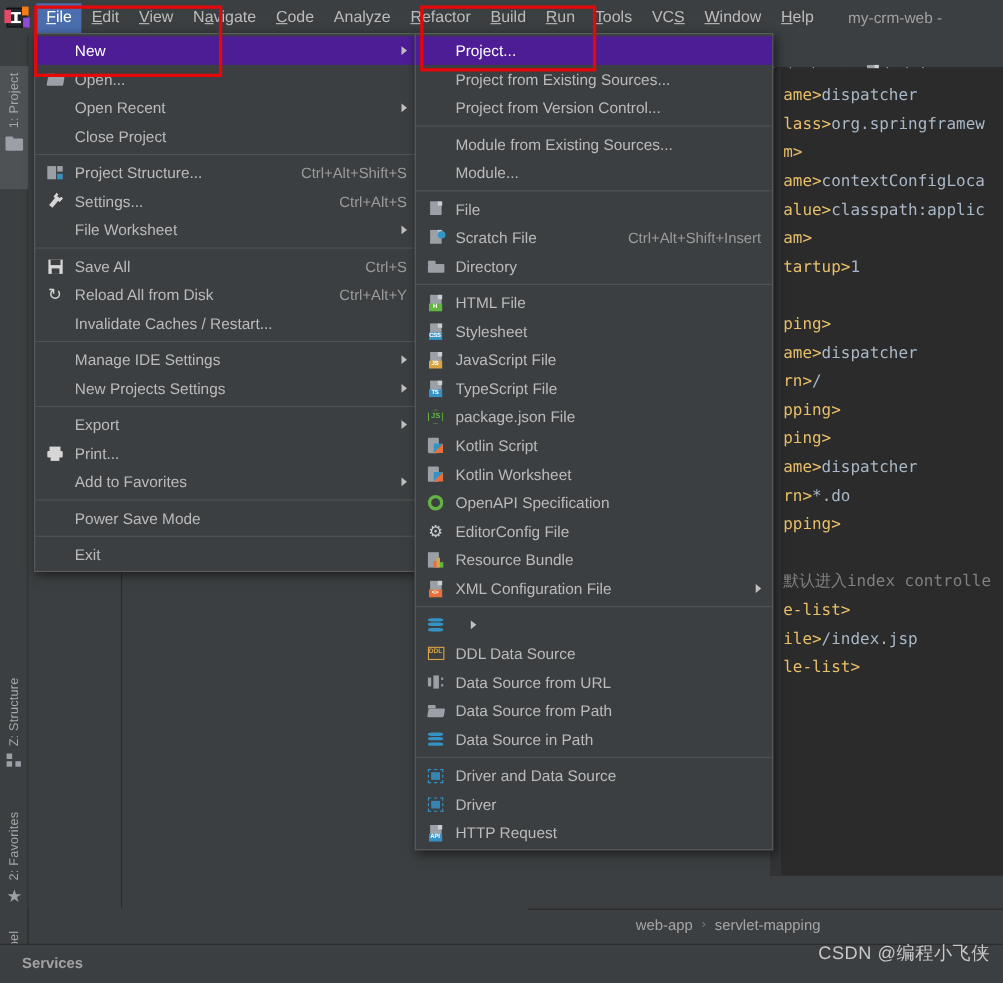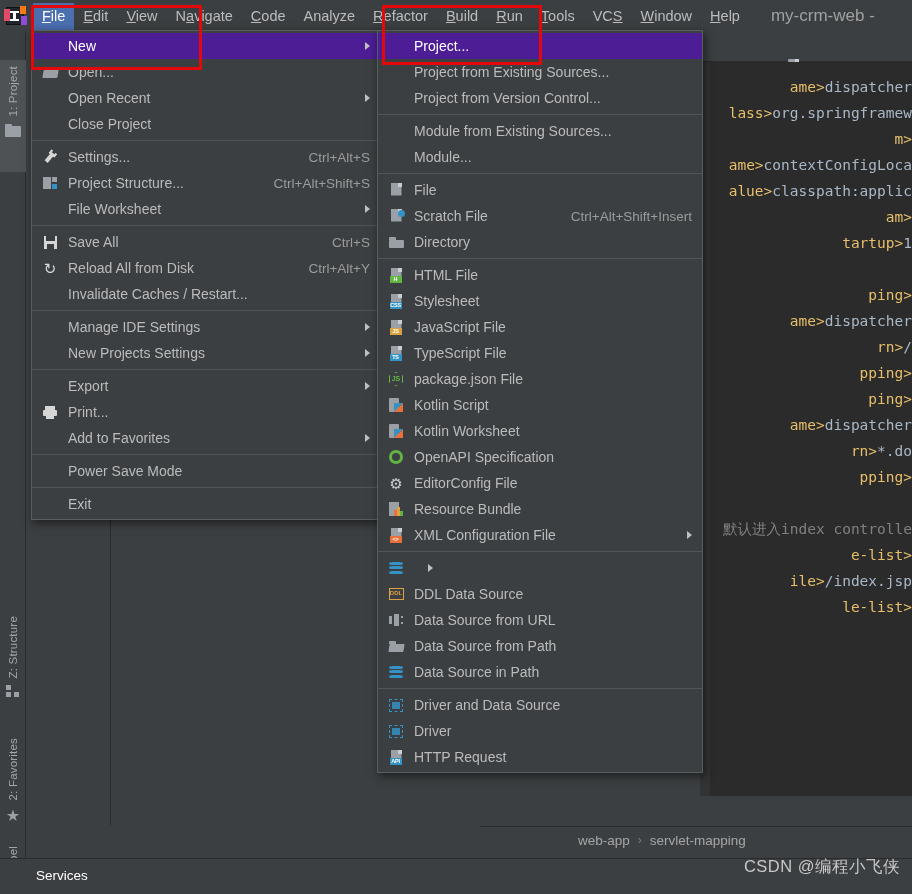--- a/index.html
+++ b/index.html
@@ -27,21 +27,21 @@
     position: relative; flex: none;
   }
   .ij-logo .sq { position: absolute; }
   .menu-item {
     font-size: 14.5px; color: #bcbcbc; padding: 5px 9px 6px 9px;
     white-space: nowrap; line-height: 16px;
   }
   .menu-item.active { background: #4b6eaf; color: #ffffff; }
   .menu-item u { text-decoration: underline; }
   .win-title {
-    font-size: 17px; color: #a0a0a0; margin-left: 22px; white-space: nowrap;
+    font-size: 14px; color: #a0a0a0; margin-left: 22px; white-space: nowrap;
   }
 
   
   .left-strip {
     position: absolute; left: 0; top: 32px; width: 26px; height: 833px;
     background: #3c3f41; border-right: 1px solid #2b2b2b;
   }
   .strip-btn {
     position: absolute; left: 0; width: 26px;
     display: flex; flex-direction: column; align-items: center;
@@ -102,39 +102,39 @@
   }
   .gutter {
     position: absolute; left: 0; top: 0; width: 10px; height: 734px;
     background: #313335;
   }
   .code-lines {
     position: absolute; left: 12px; top: 12px; right: 0;
     font-family: "DejaVu Sans Mono", monospace;
     font-size: 14.5px; line-height: 26px; white-space: pre;
   }
-  .cl { height: 26px; color: #a9b7c6; text-align: right; }
+  .cl { height: 26px; color: #a9b7c6; }
   .t-tag   { color: #e8bf6a; }
   .t-val   { color: #a9b7c6; }
   .t-cmt   { color: #808080; }
 
   
   .breadcrumb {
     position: absolute; left: 480px; top: 826px; width: 432px; height: 27px;
     background: #3c3f41; display: flex; align-items: center;
     font-size: 13.5px; color: #a6a6a6; padding-left: 98px;
     border-top: 1px solid #2b2b2b;
   }
   .breadcrumb .sep { margin: 0 8px; color: #7a7a7a; font-size: 12px; }
   .statusbar {
     position: absolute; left: 0; top: 858px; width: 912px; height: 36px;
     background: #3c3f41; border-top: 1px solid #2b2b2b;
   }
   .services-lbl {
-    position: absolute; left: 36px; top: 9px; font-size: 13.5px; color: #ffffff;
+    position: absolute; left: 20px; top: 9px; font-size: 13.5px; color: #a3a3a3; font-weight: bold;
   }
   .watermark {
     position: absolute; right: 12px; top: 856px;
     font-size: 16.5px; color: #c8c8c8; letter-spacing: 0.5px;
   }
 
   
   .popup {
     position: absolute; background: #3c3f41;
     border: 1px solid #5a5d5e; box-shadow: 2px 3px 9px rgba(0,0,0,.55);
@@ -301,38 +301,38 @@
       <div class="mrow">
         <span class="label">Open Recent</span>
         <span class="arrow"></span>
       </div>
       <div class="mrow">
         <span class="label">Close Project</span>
       </div>
       <div class="msep"></div>
       <div class="mrow">
         <span class="ic">
-          <span style="display:inline-block;transform:rotate(40deg);width:14px;height:14px;position:relative;">
-            <span style="position:absolute;left:5px;top:2px;width:4px;height:11px;background:#d6d6d6;"></span>
-            <span style="position:absolute;left:3px;top:0;width:8px;height:5px;background:#d6d6d6;clip-path:polygon(0 0,30% 0,30% 55%,70% 55%,70% 0,100% 0,100% 100%,0 100%);"></span>
-          </span>
-        </span>
-        <span class="label">Settings...</span>
-        <span class="accel">Ctrl+Alt+S</span>
-      </div>
-      <div class="mrow">
-        <span class="ic">
           <span style="display:inline-block;width:15px;height:12px;position:relative;">
             <span style="position:absolute;left:0;top:0;width:8px;height:12px;background:#9aa0a6;"></span>
             <span style="position:absolute;left:9px;top:0;width:5px;height:5px;background:#9aa0a6;"></span>
             <span style="position:absolute;left:9px;top:7px;width:5px;height:5px;background:#3592c4;"></span>
           </span>
         </span>
         <span class="label">Project Structure...</span>
         <span class="accel">Ctrl+Alt+Shift+S</span>
+      </div>
+      <div class="mrow">
+        <span class="ic">
+          <span style="display:inline-block;transform:rotate(40deg);width:14px;height:14px;position:relative;">
+            <span style="position:absolute;left:5px;top:2px;width:4px;height:11px;background:#d6d6d6;"></span>
+            <span style="position:absolute;left:3px;top:0;width:8px;height:5px;background:#d6d6d6;clip-path:polygon(0 0,30% 0,30% 55%,70% 55%,70% 0,100% 0,100% 100%,0 100%);"></span>
+          </span>
+        </span>
+        <span class="label">Settings...</span>
+        <span class="accel">Ctrl+Alt+S</span>
       </div>
       <div class="mrow">
         <span class="label">File Worksheet</span>
         <span class="arrow"></span>
       </div>
       <div class="msep"></div>
       <div class="mrow">
         <span class="ic">
           <span style="display:inline-block;width:13px;height:13px;position:relative;background:#d6d6d6;">
             <span style="position:absolute;left:2px;top:0;width:9px;height:5px;background:#3c3f41;"></span>

